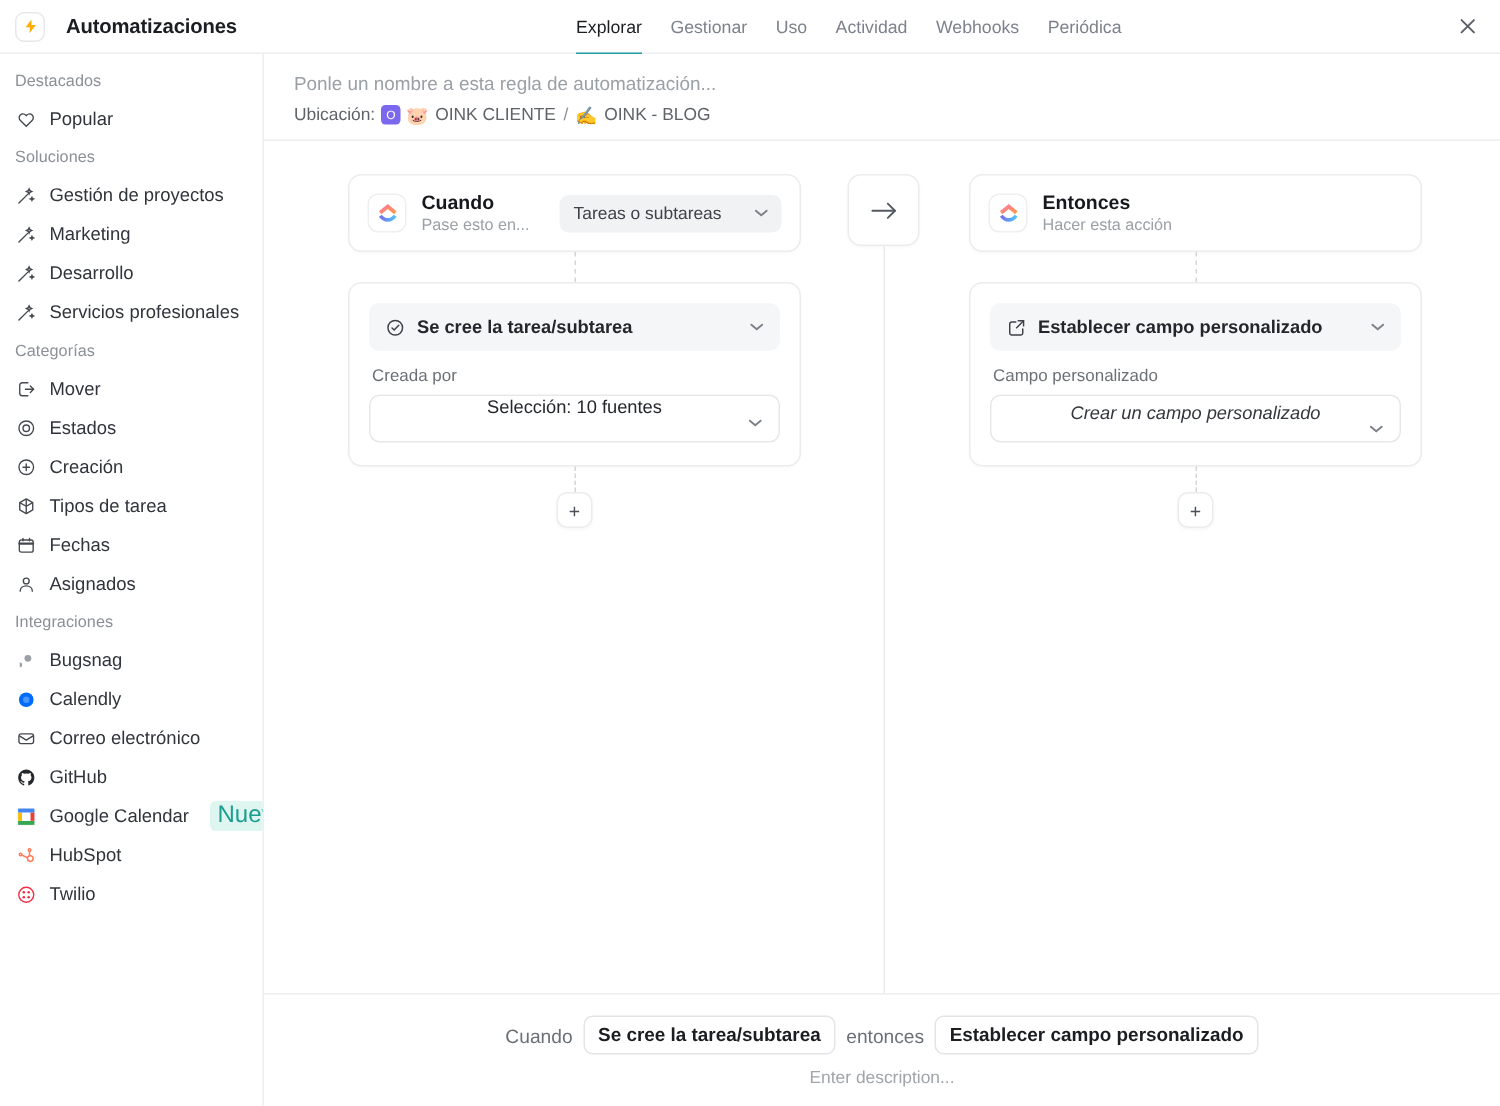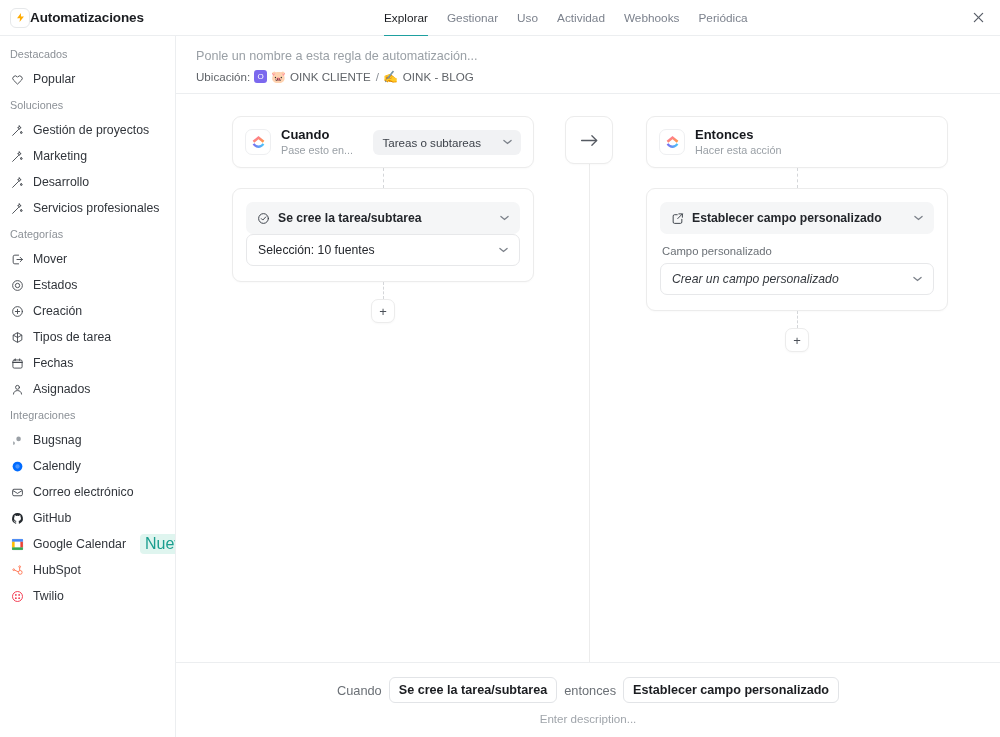--- a/index.html
+++ b/index.html
@@ -13,21 +13,21 @@
   .app { position: relative; width: 1000px; height: 737px; display: flex; flex-direction: column; }
 
   
   .header {
     height: 36px; min-height: 36px;
     display: flex; align-items: center;
     border-bottom: 1px solid #eceef0;
     position: relative;
     background: #fff;
   }
-  .hdr-left { display: flex; align-items: center; gap: 0; padding-left: 10px; width: 176px; }
+  .hdr-left { display: flex; align-items: center; gap: 14px; padding-left: 10px; width: 176px; }
   .bolt-badge {
     width: 20px; height: 20px; border-radius: 6px;
     border: 1px solid #e6e8ea; background: #fff;
     display: flex; align-items: center; justify-content: center;
     font-size: 11px; line-height: 1; color: #ffab00;
   }
   .app-title { font-size: 13.5px; font-weight: bold; letter-spacing: -0.1px; color: #1b1d21; }
 
   .tabs { display: flex; align-items: center; gap: 19px; margin-left: 208px; height: 36px; }
   .tab {
@@ -139,21 +139,21 @@
     background: #f5f6f7; border-radius: 7px; height: 32px;
     display: flex; align-items: center; gap: 8px; padding: 0 11px;
     font-size: 12.2px; font-weight: bold; color: #23262b; cursor: pointer;
   }
   .select-strong .lead-ico { width: 13px; height: 13px; display: flex; align-items: center; justify-content: center; color: #3d424a; }
   .select-strong .chev { margin-left: auto; }
   .field-label { font-size: 11.3px; color: #6b7076; margin: 11px 0 6px 2px; }
   .select-plain {
     border: 1px solid #e7e8ea; border-radius: 7px; height: 32px;
     display: flex; align-items: center; padding: 0 11px;
-    font-size: 12.2px; color: #24272c; cursor: pointer; background: #fff;
+    font-size: 12.2px; color: #24272c; cursor: pointer; background: #fff; flex-direction: column;
   }
   .select-plain.italic { font-style: italic; color: #34383e; justify-content: center; }
   .select-plain .chev { margin-left: auto; }
 
   .plus-btn {
     width: 24px; height: 24px; border-radius: 7px;
     border: 1px solid #ececec; background: #fff; margin: 0 auto;
     display: flex; align-items: center; justify-content: center;
     color: #4b5058; font-size: 13px; line-height: 1; cursor: pointer;
     box-shadow: 0 1px 2px rgba(0,0,0,0.03);
@@ -482,20 +482,21 @@
                   </svg>
               </span>
               <span>Se cree la tarea/subtarea</span>
               <span class="chev">
                 <svg width="9" height="6" viewBox="0 0 10 6" fill="none" stroke="#7b8089" stroke-width="1.4" stroke-linecap="round">
                     <path d="M1 1.3l4 3.4 4-3.4"></path>
                   </svg>
               </span>
             </div>
 
+            <div class="field-label">Creada por</div>
 
             <div class="select-plain">
               <span>Selección: 10 fuentes</span>
               <span class="chev">
                 <svg width="9" height="6" viewBox="0 0 10 6" fill="none" stroke="#7b8089" stroke-width="1.4" stroke-linecap="round">
                     <path d="M1 1.3l4 3.4 4-3.4"></path>
                   </svg>
               </span>
             </div>
           </div>

